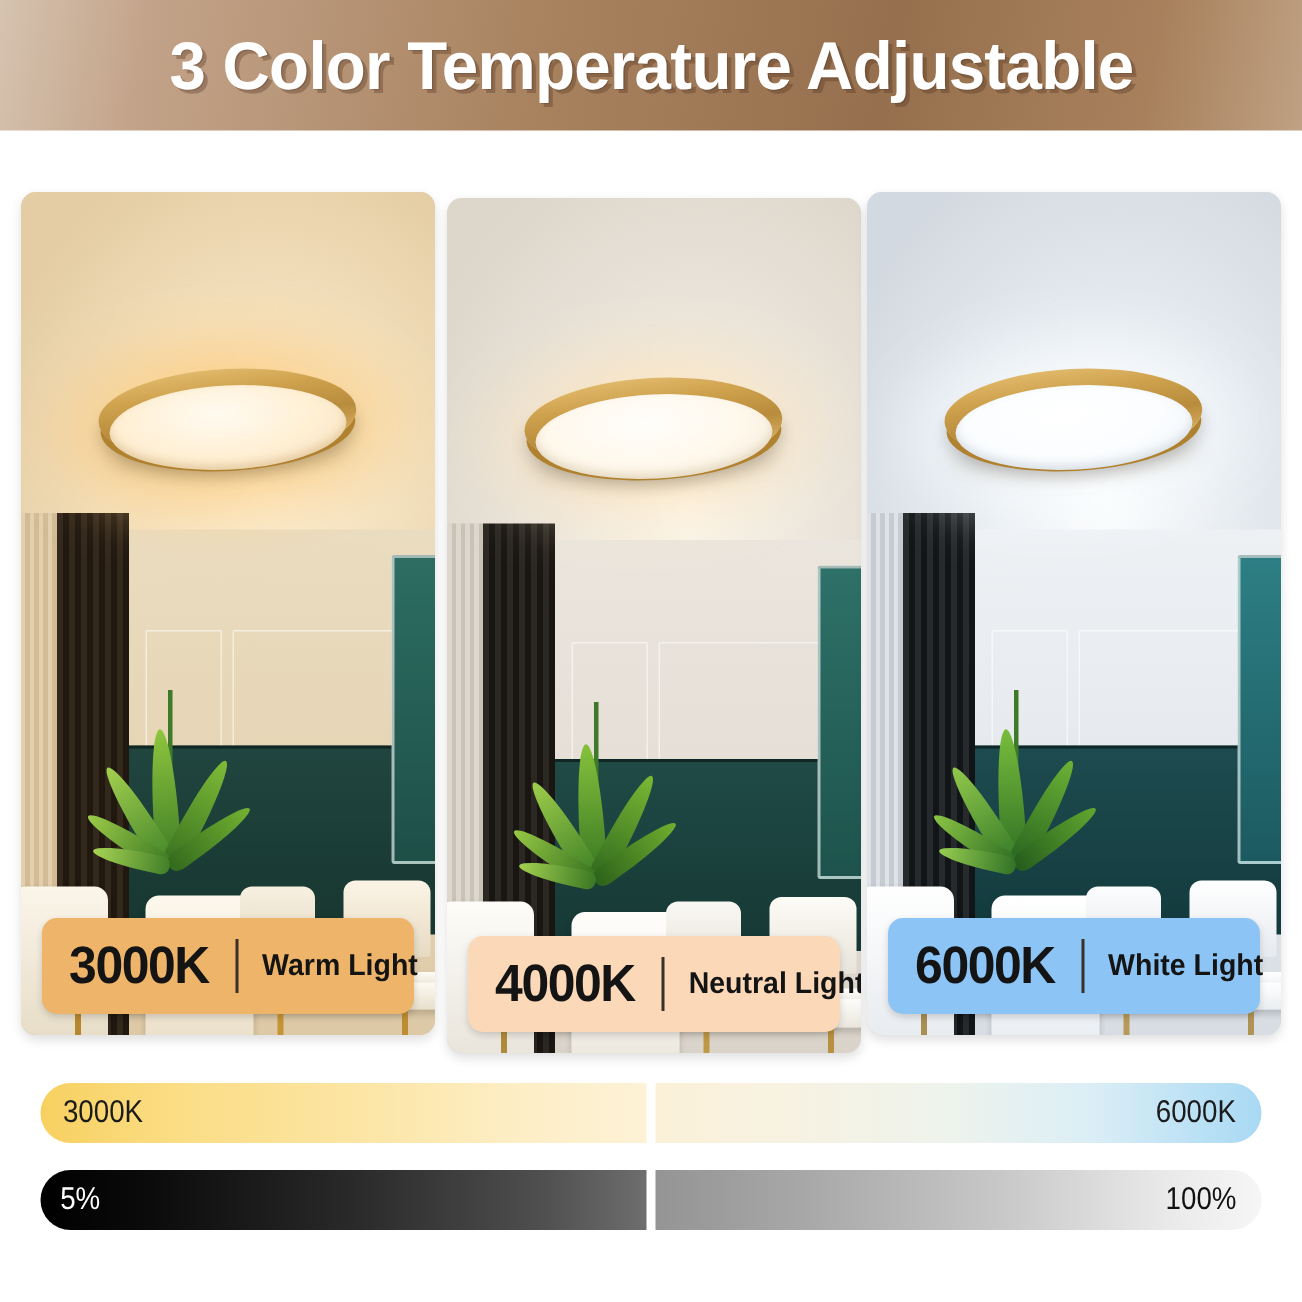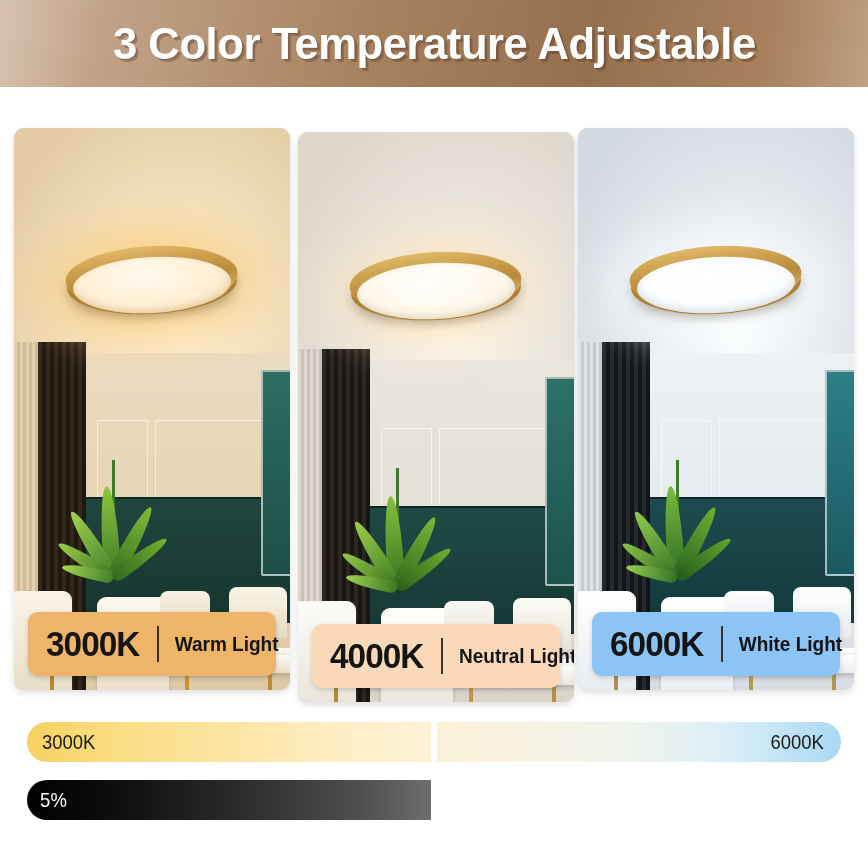--- a/index.html
+++ b/index.html
@@ -417,15 +417,18 @@
     </div>
     <div class="bar-seg right cct-right">
       <span class="bar-label cct-label-dark">6000K</span>
     </div>
   </div>
 
   <div class="bar-row r2">
     <div class="bar-seg left bri-left">
       <span class="bar-label bri-label-light">5%</span>
     </div>
+    <div class="bar-seg right bri-right">
+      <span class="bar-label bri-label-dark">100%</span>
+    </div>
   </div>
 
 </div>
 
 </body></html>

